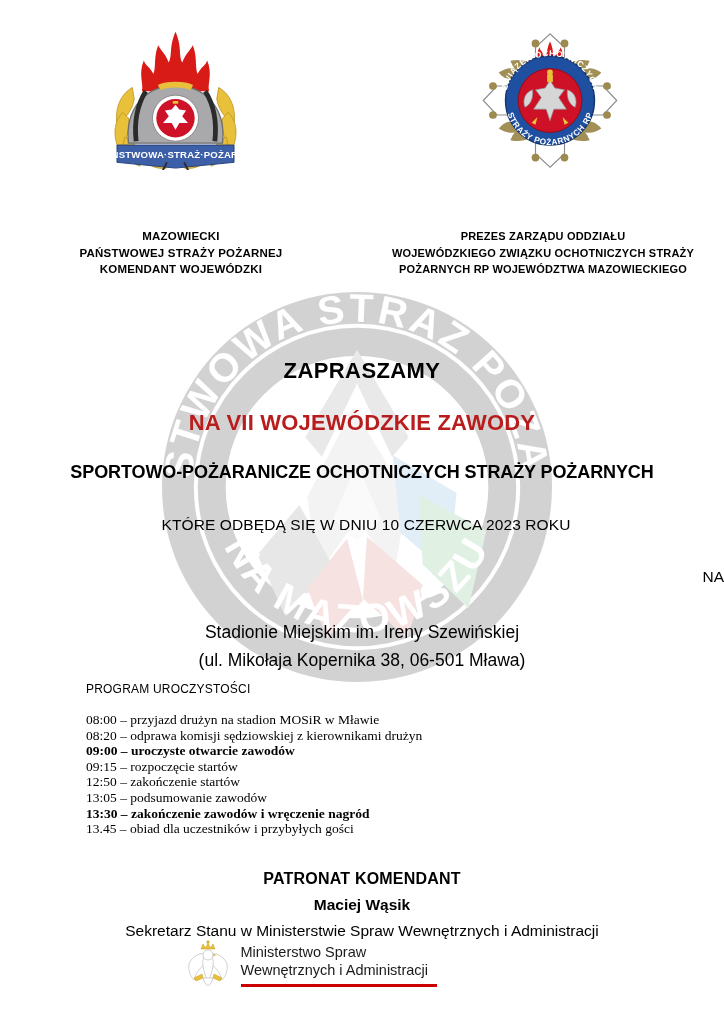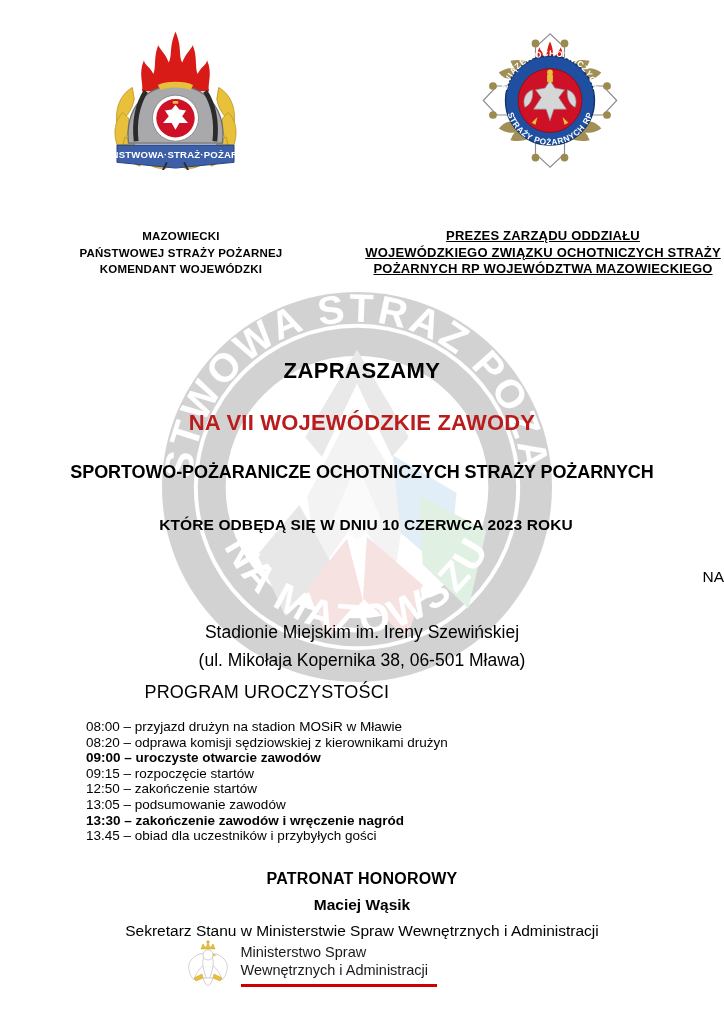--- a/index.html
+++ b/index.html
@@ -69,21 +69,21 @@
   }
   .hdr-col {
     flex: 1 1 50%;
     text-align: center;
     font-weight: bold;
     font-size: 11.5px;
     line-height: 16.5px;
     letter-spacing: 0.2px;
   }
   .hdr-col.left { padding-left: 0; }
-  .hdr-col.right { font-size: 13px; text-decoration: underline; }
+  .hdr-col.right { font-size: 11px; }
   .hdr-line { display: block; white-space: nowrap; }
 
   
   .invite {
     position: absolute;
     top: 358px;
     left: 0;
     width: 724px;
     z-index: 2;
     text-align: center;
@@ -102,21 +102,21 @@
     margin: 0 0 26px 0;
   }
   .inv-sub {
     font-size: 18px;
     font-weight: bold;
     letter-spacing: -0.1px;
     margin: 0 0 33px 0;
   }
   .inv-date {
     font-size: 15.5px;
-    font-weight: bold;
+    font-weight: normal;
     letter-spacing: 0.1px;
     margin: 0 0 34px 0;
     padding-left: 8px;
   }
   .inv-na {
     font-size: 15.5px;
     margin: 0 0 32px 0;
     text-align: right;
   }
   .inv-venue {
@@ -127,27 +127,26 @@
   .inv-venue span { display: block; }
 
   
   .program {
     position: absolute;
     top: 682px;
     left: 86px;
     z-index: 2;
   }
   .program-title {
-    font-size: 18px;
+    font-size: 12px;
     letter-spacing: 0.2px;
     margin: 0 0 16px 0;
-    text-align: center;
   }
   .program-list {
-    font-family: Liberation Sans, sans-serif;
+    font-family: Liberation Serif, serif;
     font-size: 13.5px;
     line-height: 15.6px;
     margin: 0;
     padding: 0;
     list-style: none;
   }
   .program-list li { white-space: nowrap; }
   .program-list li.bold { font-weight: bold; }
 
   
@@ -397,21 +396,21 @@
       <li class="bold">09:00 – uroczyste otwarcie zawodów</li>
       <li>09:15 – rozpoczęcie startów</li>
       <li>12:50 – zakończenie startów</li>
       <li>13:05 – podsumowanie zawodów</li>
       <li class="bold">13:30 – zakończenie zawodów i wręczenie nagród</li>
       <li>13.45 – obiad dla uczestników i przybyłych gości</li>
     </ul>
   </div>
 
   <div class="patronage">
-    <div class="pat-title">PATRONAT HONOROWY</div>
+    <div class="pat-title">PATRONAT KOMENDANT</div>
     <div class="pat-name">Maciej Wąsik</div>
     <div class="pat-role">Sekretarz Stanu w Ministerstwie Spraw Wewnętrznych i Administracji</div>
   </div>
 
   <div class="ministry">
     <div class="ministry-inner">
       <div class="ministry-eagle">
         <svg viewBox="0 0 48 50" xmlns="http://www.w3.org/2000/svg">
           <g fill="#FFFFFF" stroke="#BDBDBD" stroke-width="0.7">
 

